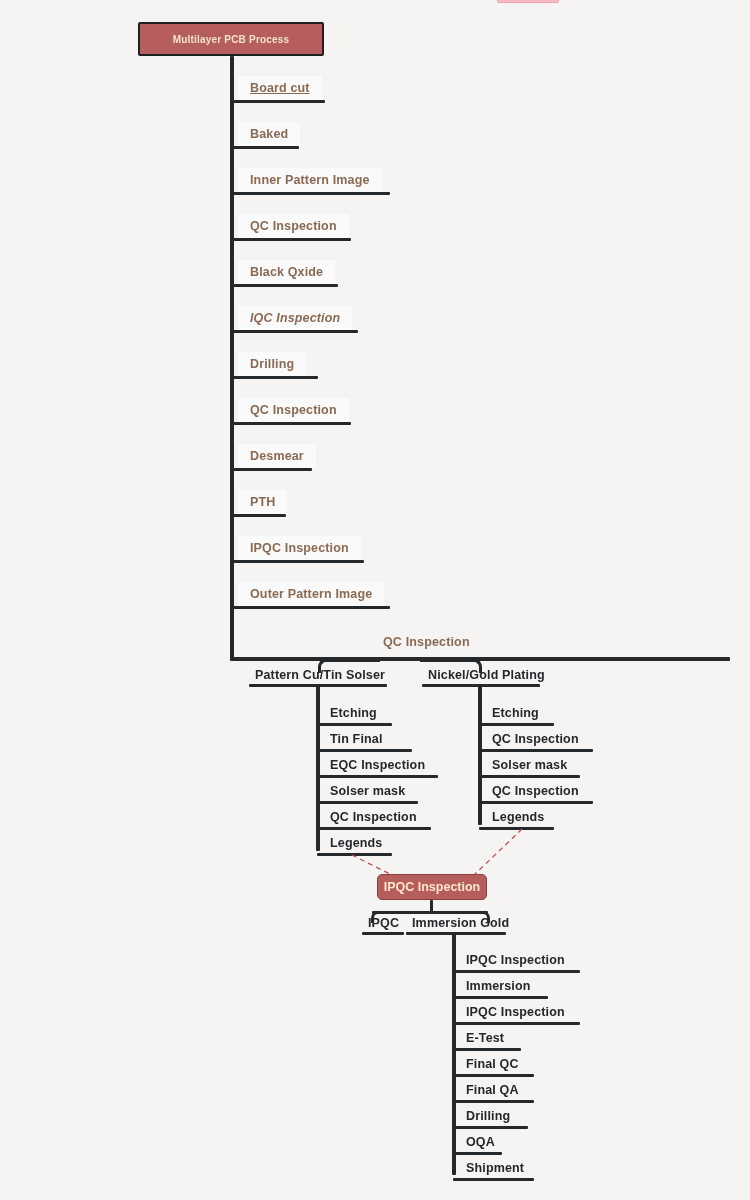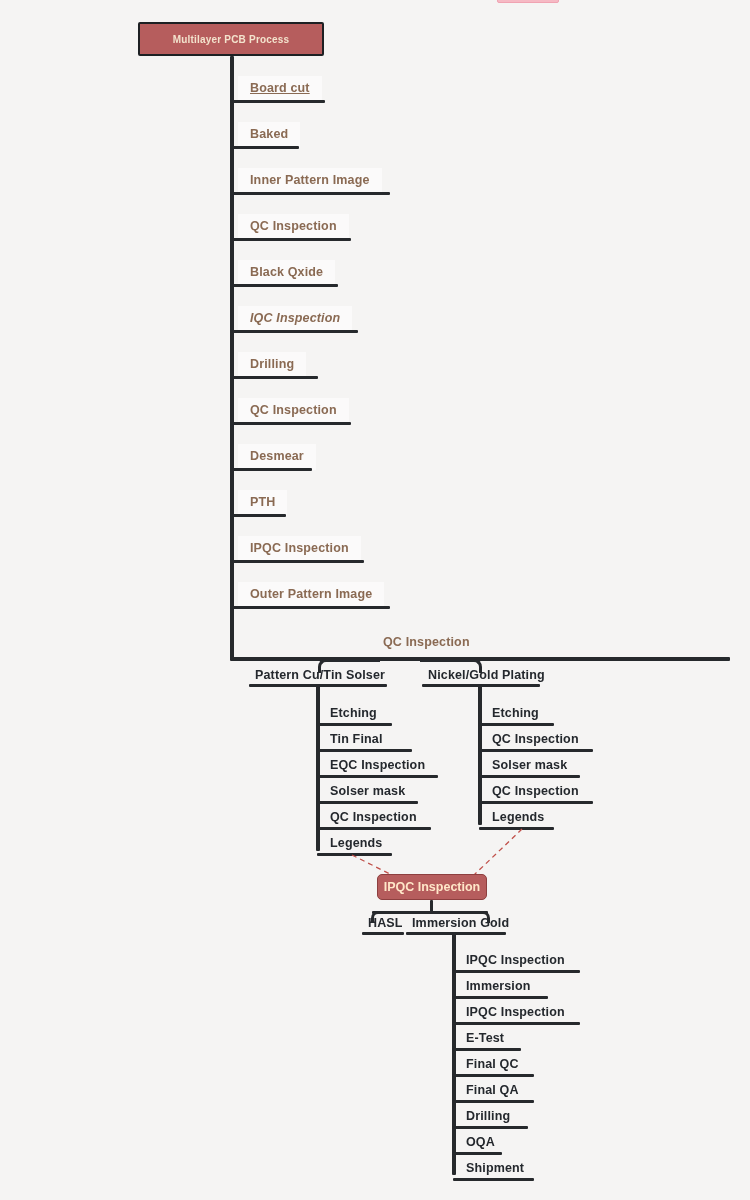--- a/index.html
+++ b/index.html
@@ -201,21 +201,21 @@
 
   <div class="redbox" style="left:377px; top:874px; width:110px; height:26px;">IPQC Inspection</div>
 
   <div class="vbar" style="left:430px; top:900px; height:13px;"></div>
   <div class="hbar" style="left:372px; top:911px; width:116px; height:3px;"></div>
   <div class="elbow" style="left:371px; top:911px; width:14px; height:12px;
               border-width:3px 0 0 3px; border-top-left-radius:7px;"></div>
   <div class="elbow" style="left:476px; top:911px; width:14px; height:12px;
               border-width:3px 3px 0 0; border-top-right-radius:7px;"></div>
 
-  <div class="chip dark" style="left:360px; top:913px;">HASL</div>
+  <div class="chip dark" style="left:360px; top:913px;">IPQC</div>
   <div class="hbar" style="left:362px; top:932px; width:42px;"></div>
 
   <div class="chip dark" style="left:404px; top:913px;">Immersion Gold</div>
   <div class="hbar" style="left:406px; top:932px; width:100px;"></div>
 
   <div class="trunk" style="left:452px; top:932px; width:4px; height:243px;"></div>
 
   <div id="final-steps">
       <div class="chip dark" style="left: 458px; top: 950px;">IPQC Inspection</div>
       <div class="rail" style="left: 453px; top: 970px; width: 127.25px;"></div>

